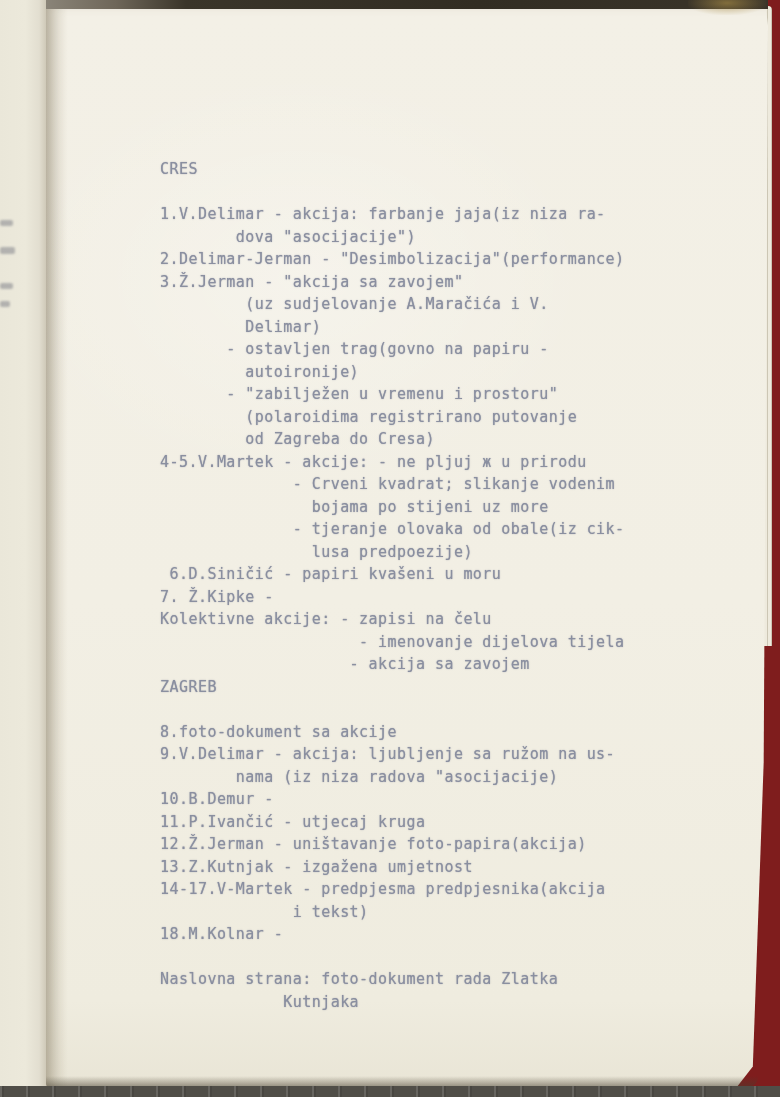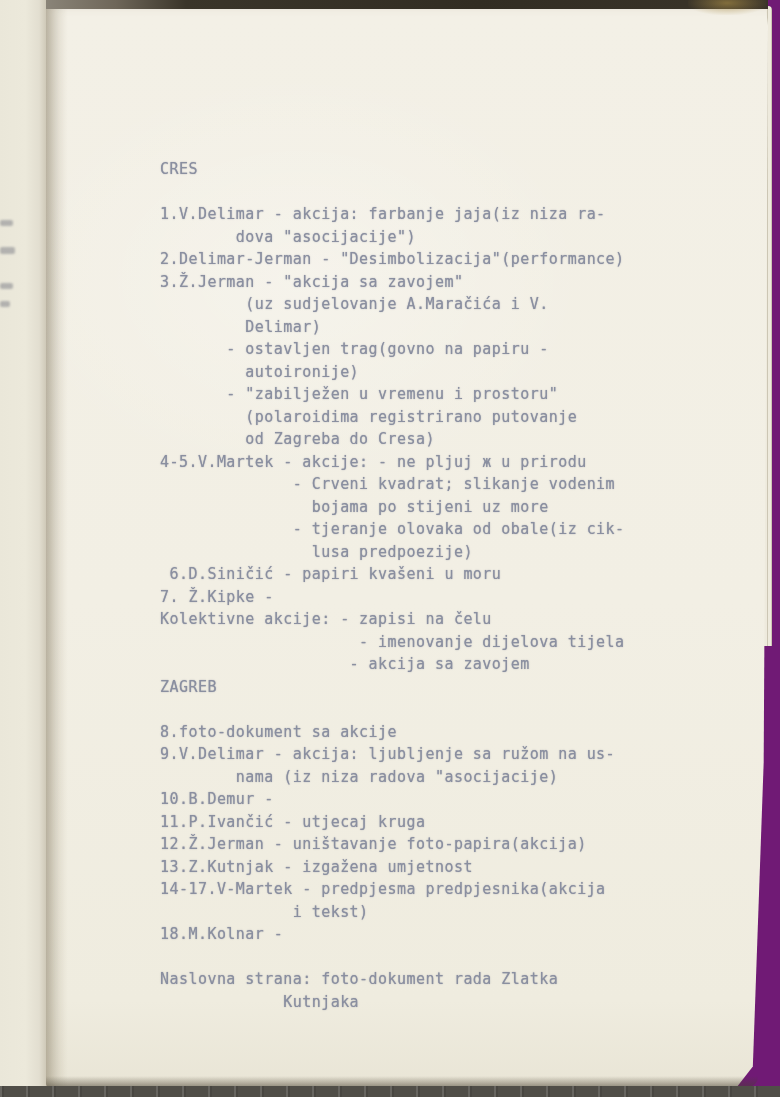--- a/index.html
+++ b/index.html
@@ -2,21 +2,21 @@
 <html style="--ink: #8a8fa0; --band: #504e48;"><head>
 <meta charset="utf-8">
 <style>
   html,body{margin:0;padding:0;}
   body{
     width:780px;height:1097px;
     background:#454239;
     font-family:"DejaVu Sans Mono","Liberation Mono",monospace;
     overflow:hidden;
   }
-  .scan{position:relative;width:780px;height:1097px;background:#701a75;overflow:hidden;}
+  .scan{position:relative;width:780px;height:1097px;background:#7f1d1d;overflow:hidden;}
 
   
   .side-left{
     position:absolute;left:0;top:0;width:46px;height:1086px;
     background:linear-gradient(90deg,#eae7d9 0%,#ece9db 55%,#e2ded0 85%,#cfc9b8 100%);
     z-index:1;
   }
   
   .bleed{position:absolute;background:rgba(95,98,112,0.40);filter:blur(1.2px);border-radius:2px;z-index:2;}
   .bleed.b1{left:0;top:220px;width:13px;height:6px;}

